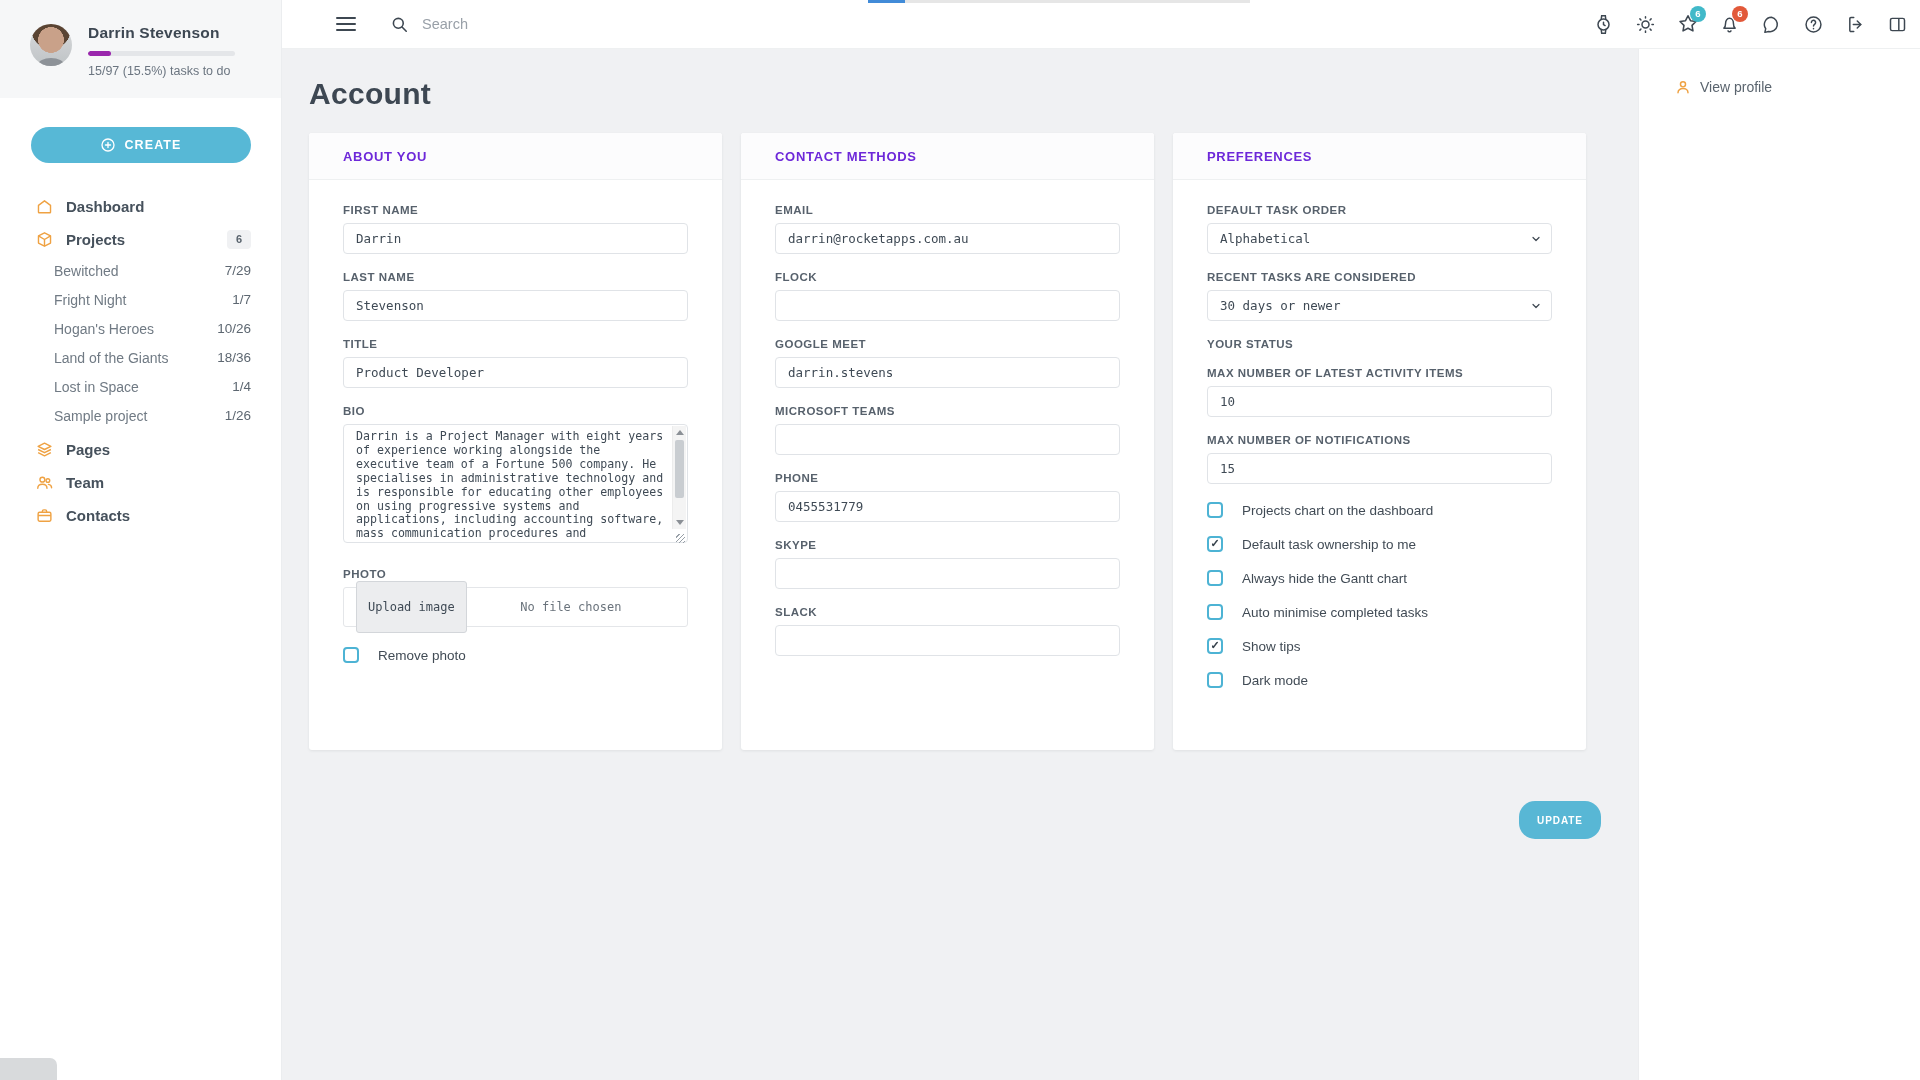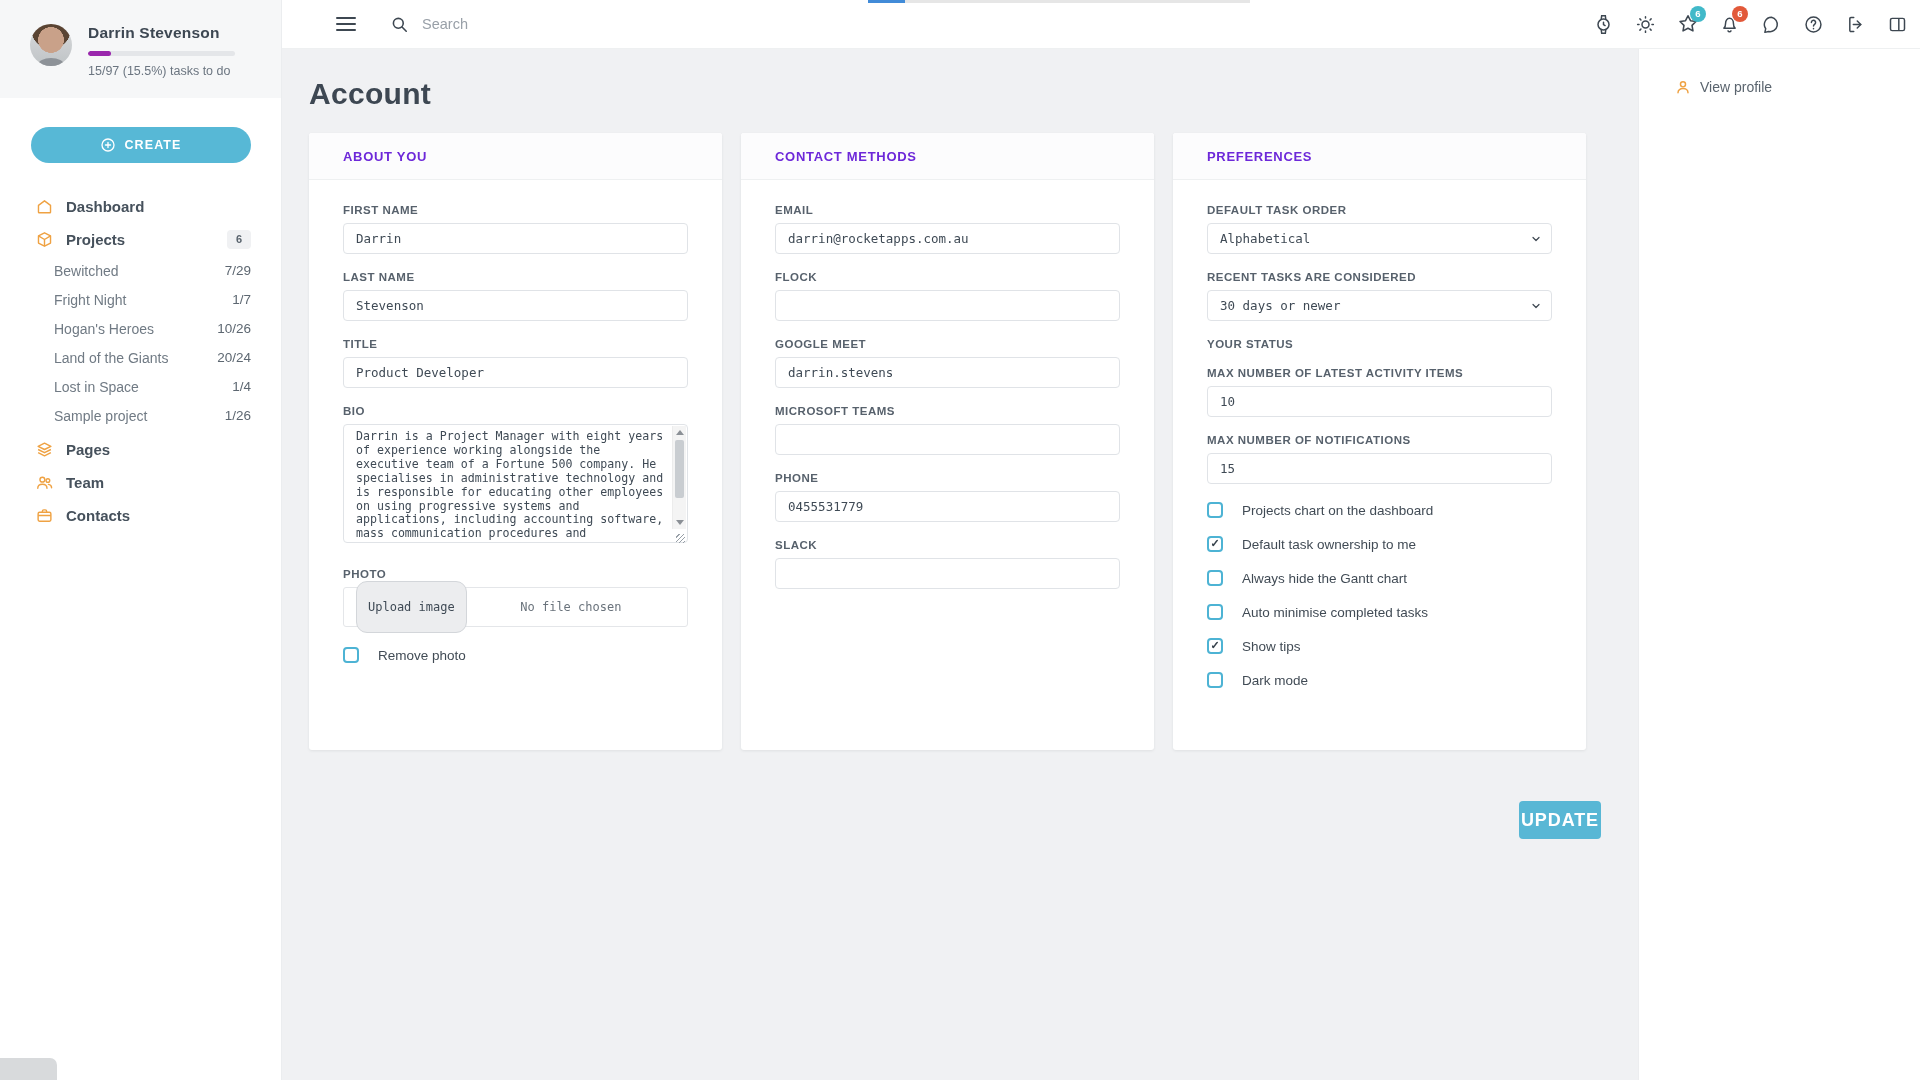--- a/index.html
+++ b/index.html
@@ -133,43 +133,43 @@
   .resize-grip {
     position:absolute; right:3px; bottom:4px; width:9px; height:9px;
     background:repeating-linear-gradient(135deg, transparent 0 2px, #98a0a8 2px 3px);
   }
   
   .filebox {
     border:1px solid #e4e6e9; border-radius:3px; height:40px;
     display:flex; align-items:center; padding:0 12px;
   }
   .upload-btn {
-    background:#ecedef; border:1px solid #d3d6da; border-radius:11px; cursor:pointer;
+    background:#ecedef; border:1px solid #d3d6da; border-radius:3px; cursor:pointer;
     font-family:"DejaVu Sans Mono", monospace; font-size:12px; color:#3f4a55; padding:18px 11px;
   }
   .file-status { flex:1; text-align:center; font-family:"DejaVu Sans Mono", monospace; font-size:12px; color:#6a737c; }
   
   .checkrow { display:flex; align-items:center; gap:19px; margin-top:18px; font-size:13.5px; color:#414b55; cursor:pointer; }
   .cbox {
     width:16px; height:16px; flex:none; border:2px solid #4db3d4; border-radius:4px;
     background:#fff; position:relative;
   }
   .cbox.checked::after {
     content:"\2713"; position:absolute; left:50%; top:50%;
     transform:translate(-50%,-54%); font-size:11px; font-weight:700; color:#37424c;
   }
   
   .selectbox { position:relative; display:flex; align-items:center; cursor:pointer; padding-right:30px; }
   .selectbox .chev { position:absolute; right:9px; top:50%; transform:translateY(-50%); }
   .selectbox span { font-family:"DejaVu Sans Mono", monospace; font-size:12.5px; color:#3f4a55; }
 
   .update-btn {
     position:absolute; right:33px; top:752px; width:82px; height:38px;
-    background:#58b7d5; border:none; border-radius:4px; cursor:pointer;
-    color:#fff; font-family:"Liberation Sans",sans-serif; font-size:18px; font-weight:700; letter-spacing:.9px;
+    background:#58b7d5; border:none; border-radius:16px; cursor:pointer;
+    color:#fff; font-family:"Liberation Sans",sans-serif; font-size:10px; font-weight:700; letter-spacing:.9px;
   }
 
   
   .right-panel {
     position:absolute; right:0; top:49px; width:282px; height:1031px;
     background:#fff; border-left:1px solid #ecedef; padding-top:30px;
   }
   .view-profile {
     display:flex; align-items:center; gap:9px; margin-left:36px;
     font-size:14px; color:#5a646e; cursor:pointer;
@@ -221,21 +221,21 @@
     <div class="nav-sub">
       <span>Fright Night</span>
       <span class="fraction">1/7</span>
     </div>
     <div class="nav-sub">
       <span>Hogan's Heroes</span>
       <span class="fraction">10/26</span>
     </div>
     <div class="nav-sub">
       <span>Land of the Giants</span>
-      <span class="fraction">20/24</span>
+      <span class="fraction">18/36</span>
     </div>
     <div class="nav-sub">
       <span>Lost in Space</span>
       <span class="fraction">1/4</span>
     </div>
     <div class="nav-sub">
       <span>Sample project</span>
       <span class="fraction">1/26</span>
     </div>
 
@@ -410,20 +410,24 @@
         </div>
         <div class="fgroup">
           <label class="flabel">MICROSOFT TEAMS</label>
           <input class="tinput" type="text" value="" style="">
         </div>
         <div class="fgroup">
           <label class="flabel">PHONE</label>
           <input class="tinput" type="text" value="0455531779" style="">
         </div>
         <div class="fgroup">
+          <label class="flabel">SKYPE</label>
+          <input class="tinput" type="text" value="" style="">
+        </div>
+        <div class="fgroup">
           <label class="flabel">SLACK</label>
           <input class="tinput" type="text" value="" style="">
         </div>
       </div>
     </section>
 
     <section class="card">
       <div class="card-header">
           <span>PREFERENCES</span>
         </div>

